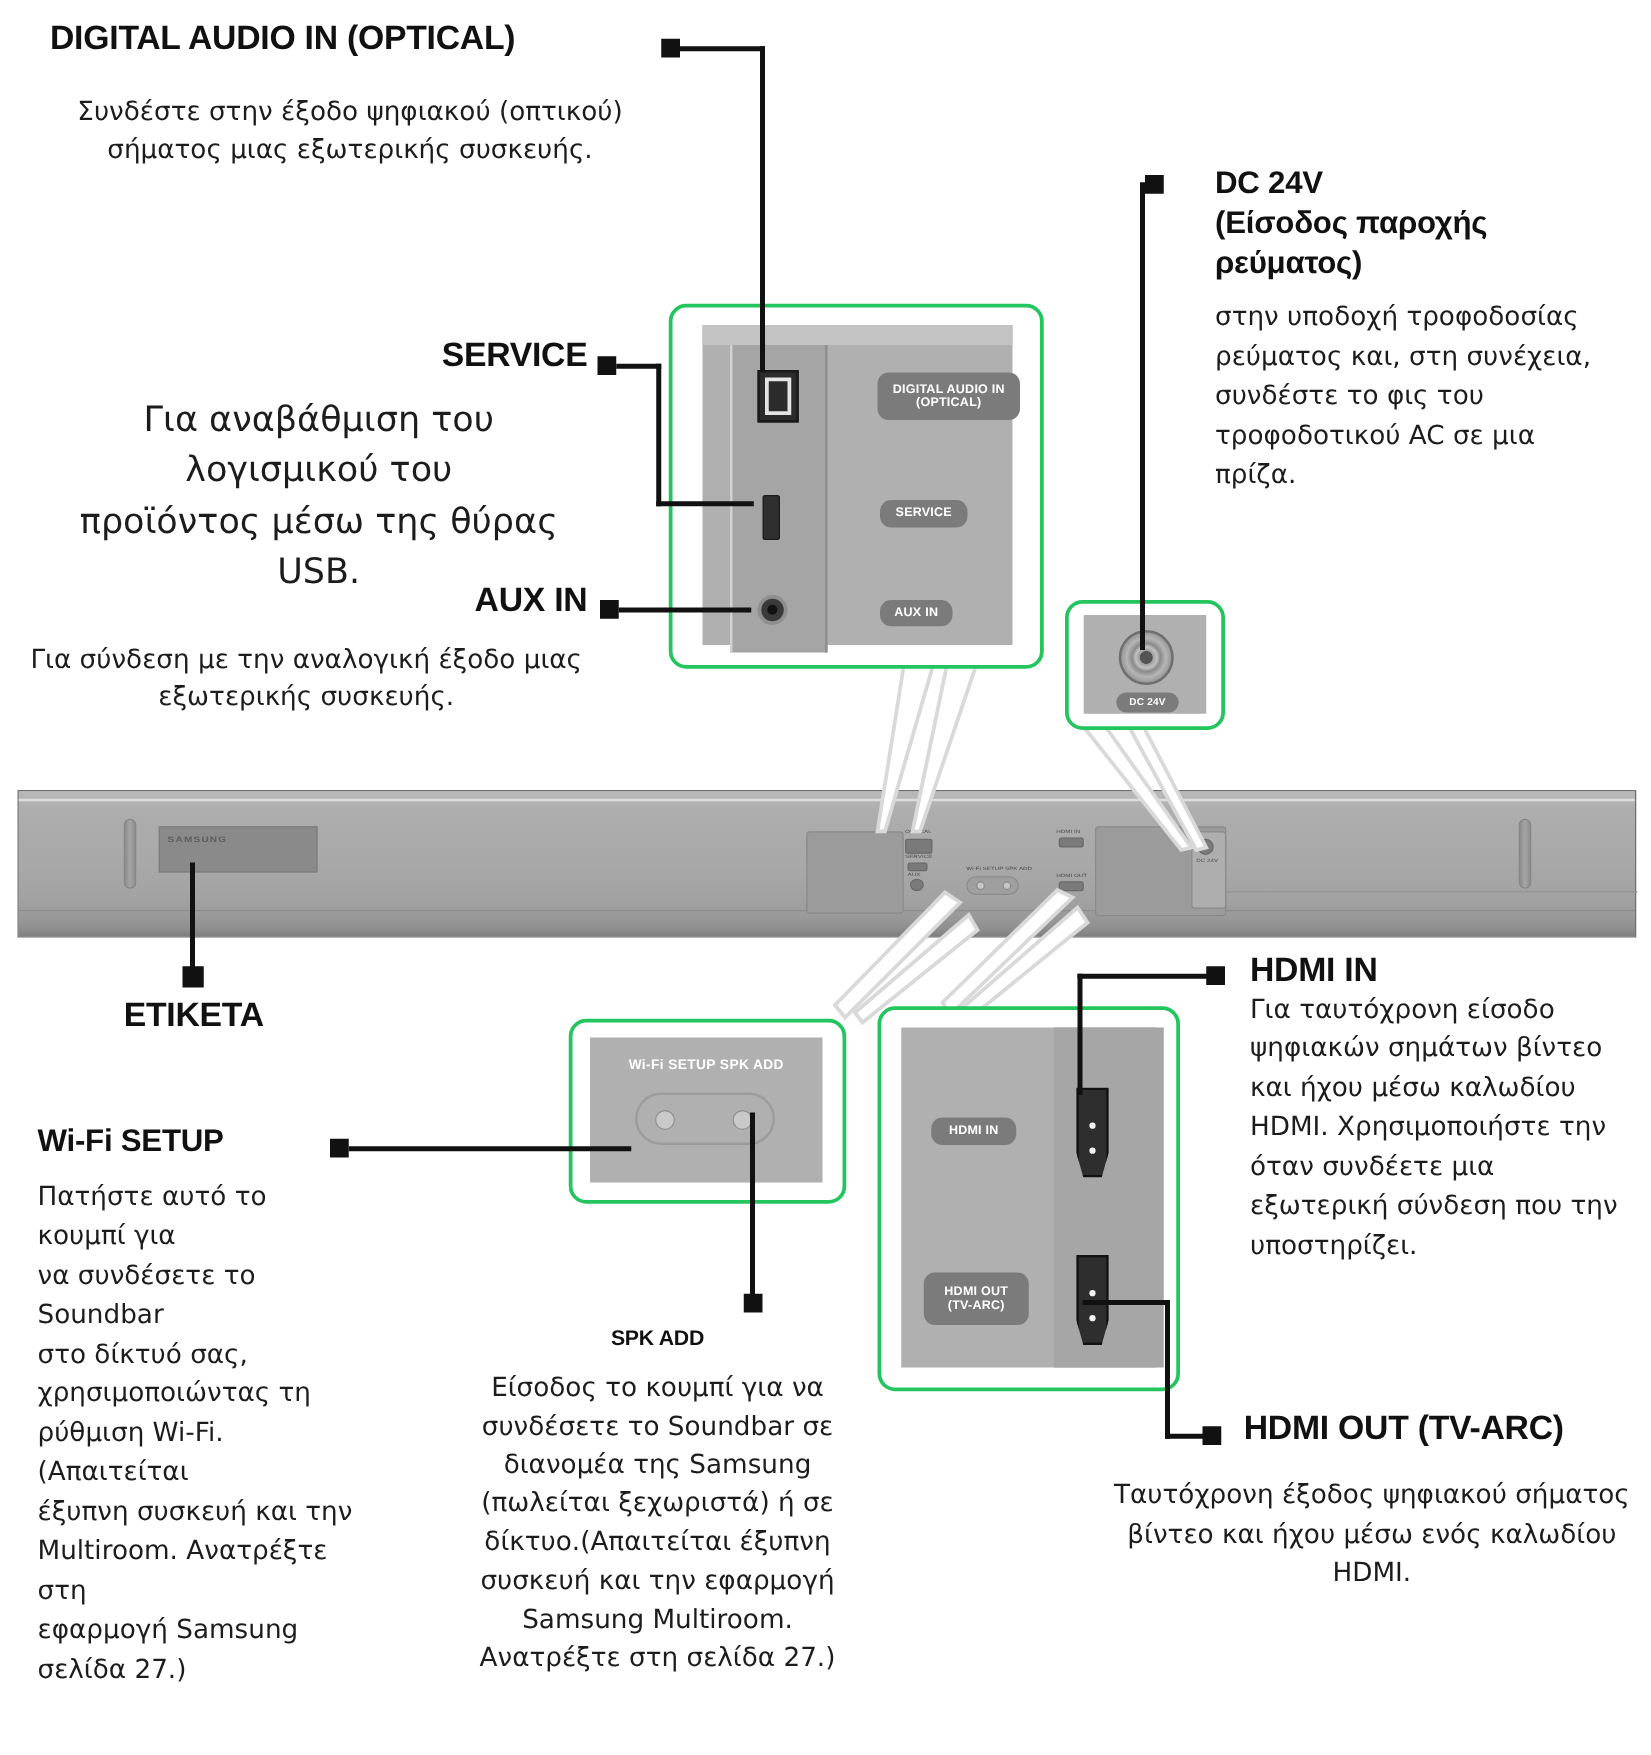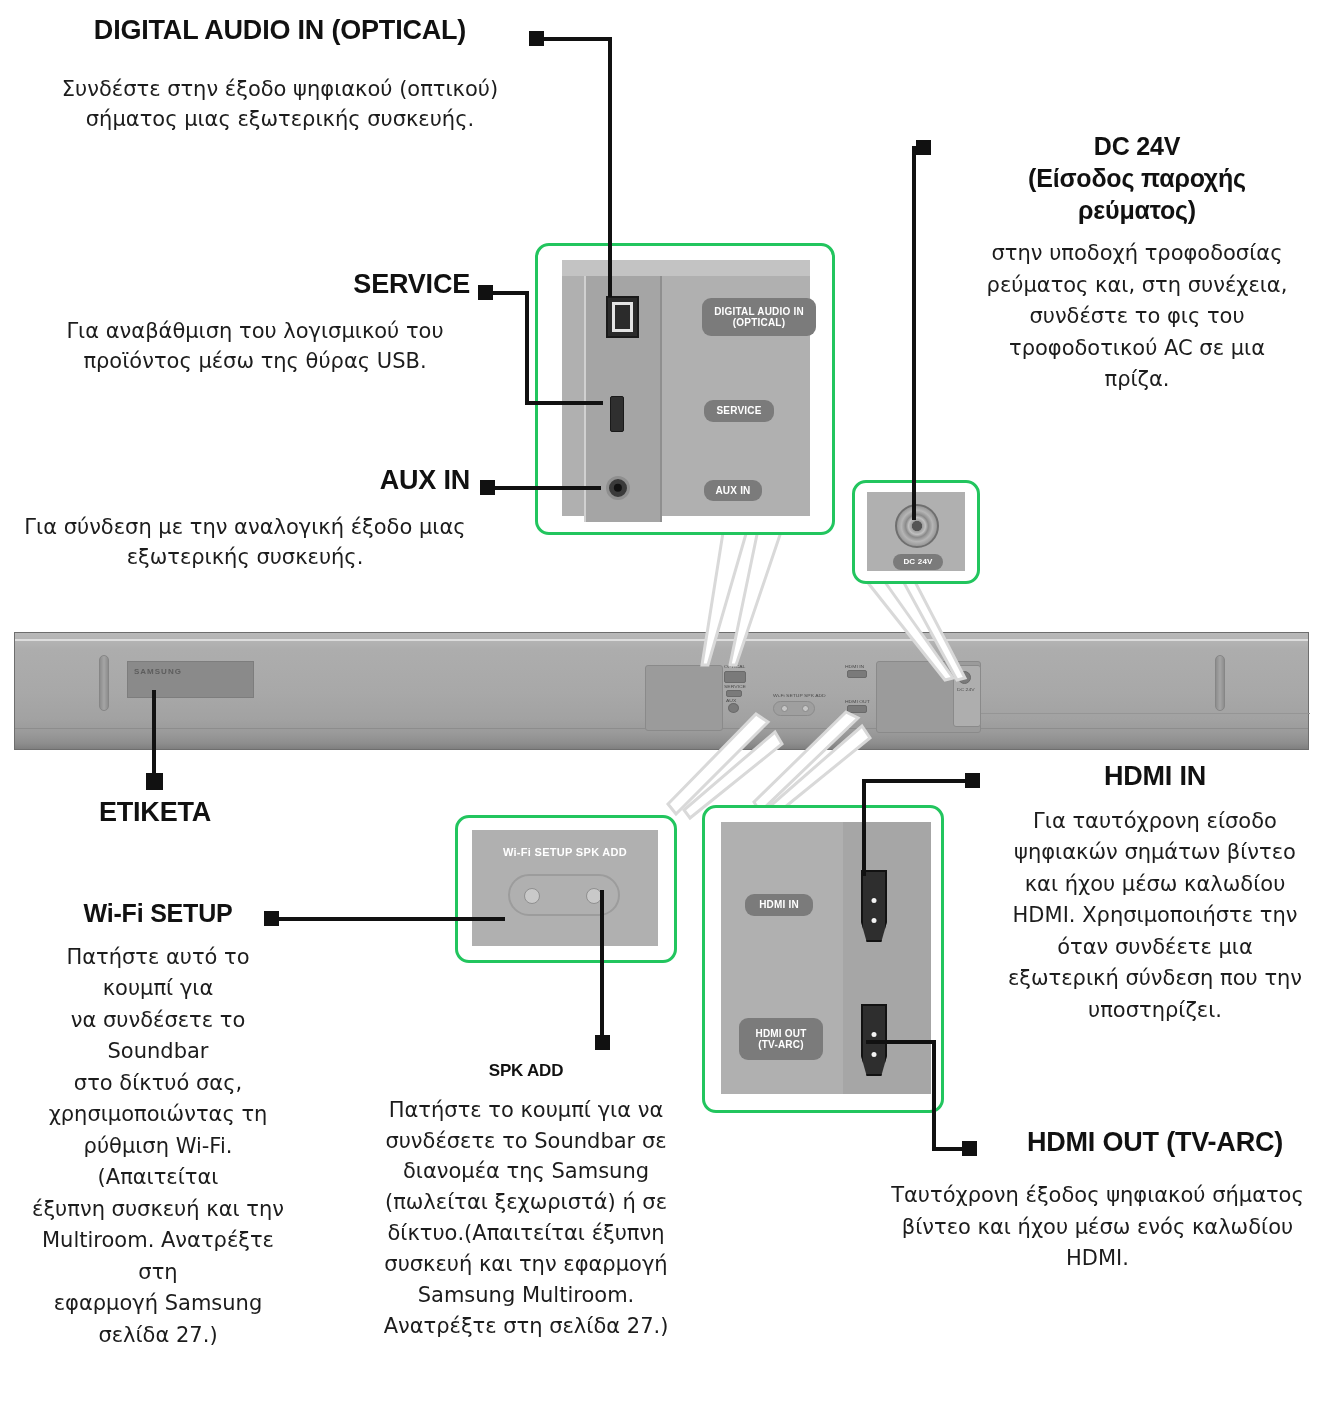--- a/index.html
+++ b/index.html
@@ -25,21 +25,21 @@
     letter-spacing: -0.2px;
   }
   .callout .body {
     font-family: "DejaVu Sans", sans-serif;
     color: #1c1c1c;
     font-weight: 400;
   }
 
   
   .ta-r { text-align: right; }
-  .ta-l { text-align: center; }
+  .ta-l { text-align: left; }
   .ta-c { text-align: center; }
 
   
   .sq {
     position: absolute;
     background: #111111;
   }
   .ln {
     position: absolute;
     background: #111111;
@@ -402,21 +402,21 @@
   <div class="callout" style="left:40px;top:16px;width:480px;">
     <div class="title ta-l" style="font-size:27px;line-height:1.1;">DIGITAL AUDIO IN (OPTICAL)</div>
     <div class="body ta-c" style="font-size:21px;line-height:1.45;margin-top:28px;">
       <div>Συνδέστε στην έξοδο ψηφιακού (οπτικού)</div>
       <div>σήματος μιας εξωτερικής συσκευής.</div>
     </div>
   </div>
 
   <div class="callout" style="left:40px;top:270px;width:430px;">
     <div class="title ta-r" style="font-size:27px;line-height:1.1;">SERVICE</div>
-    <div class="body ta-c" style="font-size:21px;line-height:1.45;margin-top:16px;">
+    <div class="body ta-c" style="font-size:28px;line-height:1.45;margin-top:16px;">
       <div>Για αναβάθμιση του λογισμικού του</div>
       <div>προϊόντος μέσω της θύρας USB.</div>
     </div>
   </div>
 
   <div class="callout" style="left:20px;top:466px;width:450px;">
     <div class="title ta-r" style="font-size:27px;line-height:1.1;">AUX IN</div>
     <div class="body ta-c" style="font-size:21px;line-height:1.45;margin-top:16px;">
       <div>Για σύνδεση με την αναλογική έξοδο μιας</div>
       <div>εξωτερικής συσκευής.</div>
@@ -453,34 +453,34 @@
       <div>έξυπνη συσκευή και την</div>
       <div>Multiroom. Ανατρέξτε στη</div>
       <div>εφαρμογή Samsung</div>
       <div>σελίδα 27.)</div>
     </div>
   </div>
 
   <div class="callout" style="left:362px;top:1062px;width:328px;">
     <div class="title ta-c" style="font-size:17px;line-height:1.1;">SPK ADD</div>
     <div class="body ta-c" style="font-size:21px;line-height:1.47;margin-top:14px;">
-      <div>Πατήστε το κουμπί για να</div>
+      <div>Είσοδος το κουμπί για να</div>
       <div>συνδέσετε το Soundbar σε</div>
       <div>διανομέα της Samsung</div>
       <div>(πωλείται ξεχωριστά) ή σε</div>
       <div>δίκτυο.(Απαιτείται έξυπνη</div>
       <div>συσκευή και την εφαρμογή</div>
       <div>Samsung Multiroom.</div>
       <div>Ανατρέξτε στη σελίδα 27.)</div>
     </div>
   </div>
 
   <div class="callout" style="left:1000px;top:762px;width:310px;">
     <div class="title ta-l" style="font-size:27px;line-height:1.1;">HDMI IN</div>
-    <div class="body ta-l" style="font-size:21px;line-height:1.5;margin-top:14px;">
+    <div class="body ta-l" style="font-size:21px;line-height:1.5;">
       <div>Για ταυτόχρονη είσοδο</div>
       <div>ψηφιακών σημάτων βίντεο</div>
       <div>και ήχου μέσω καλωδίου</div>
       <div>HDMI. Χρησιμοποιήστε την</div>
       <div>όταν συνδέετε μια</div>
       <div>εξωτερική σύνδεση που την</div>
       <div>υποστηρίζει.</div>
     </div>
   </div>
 

